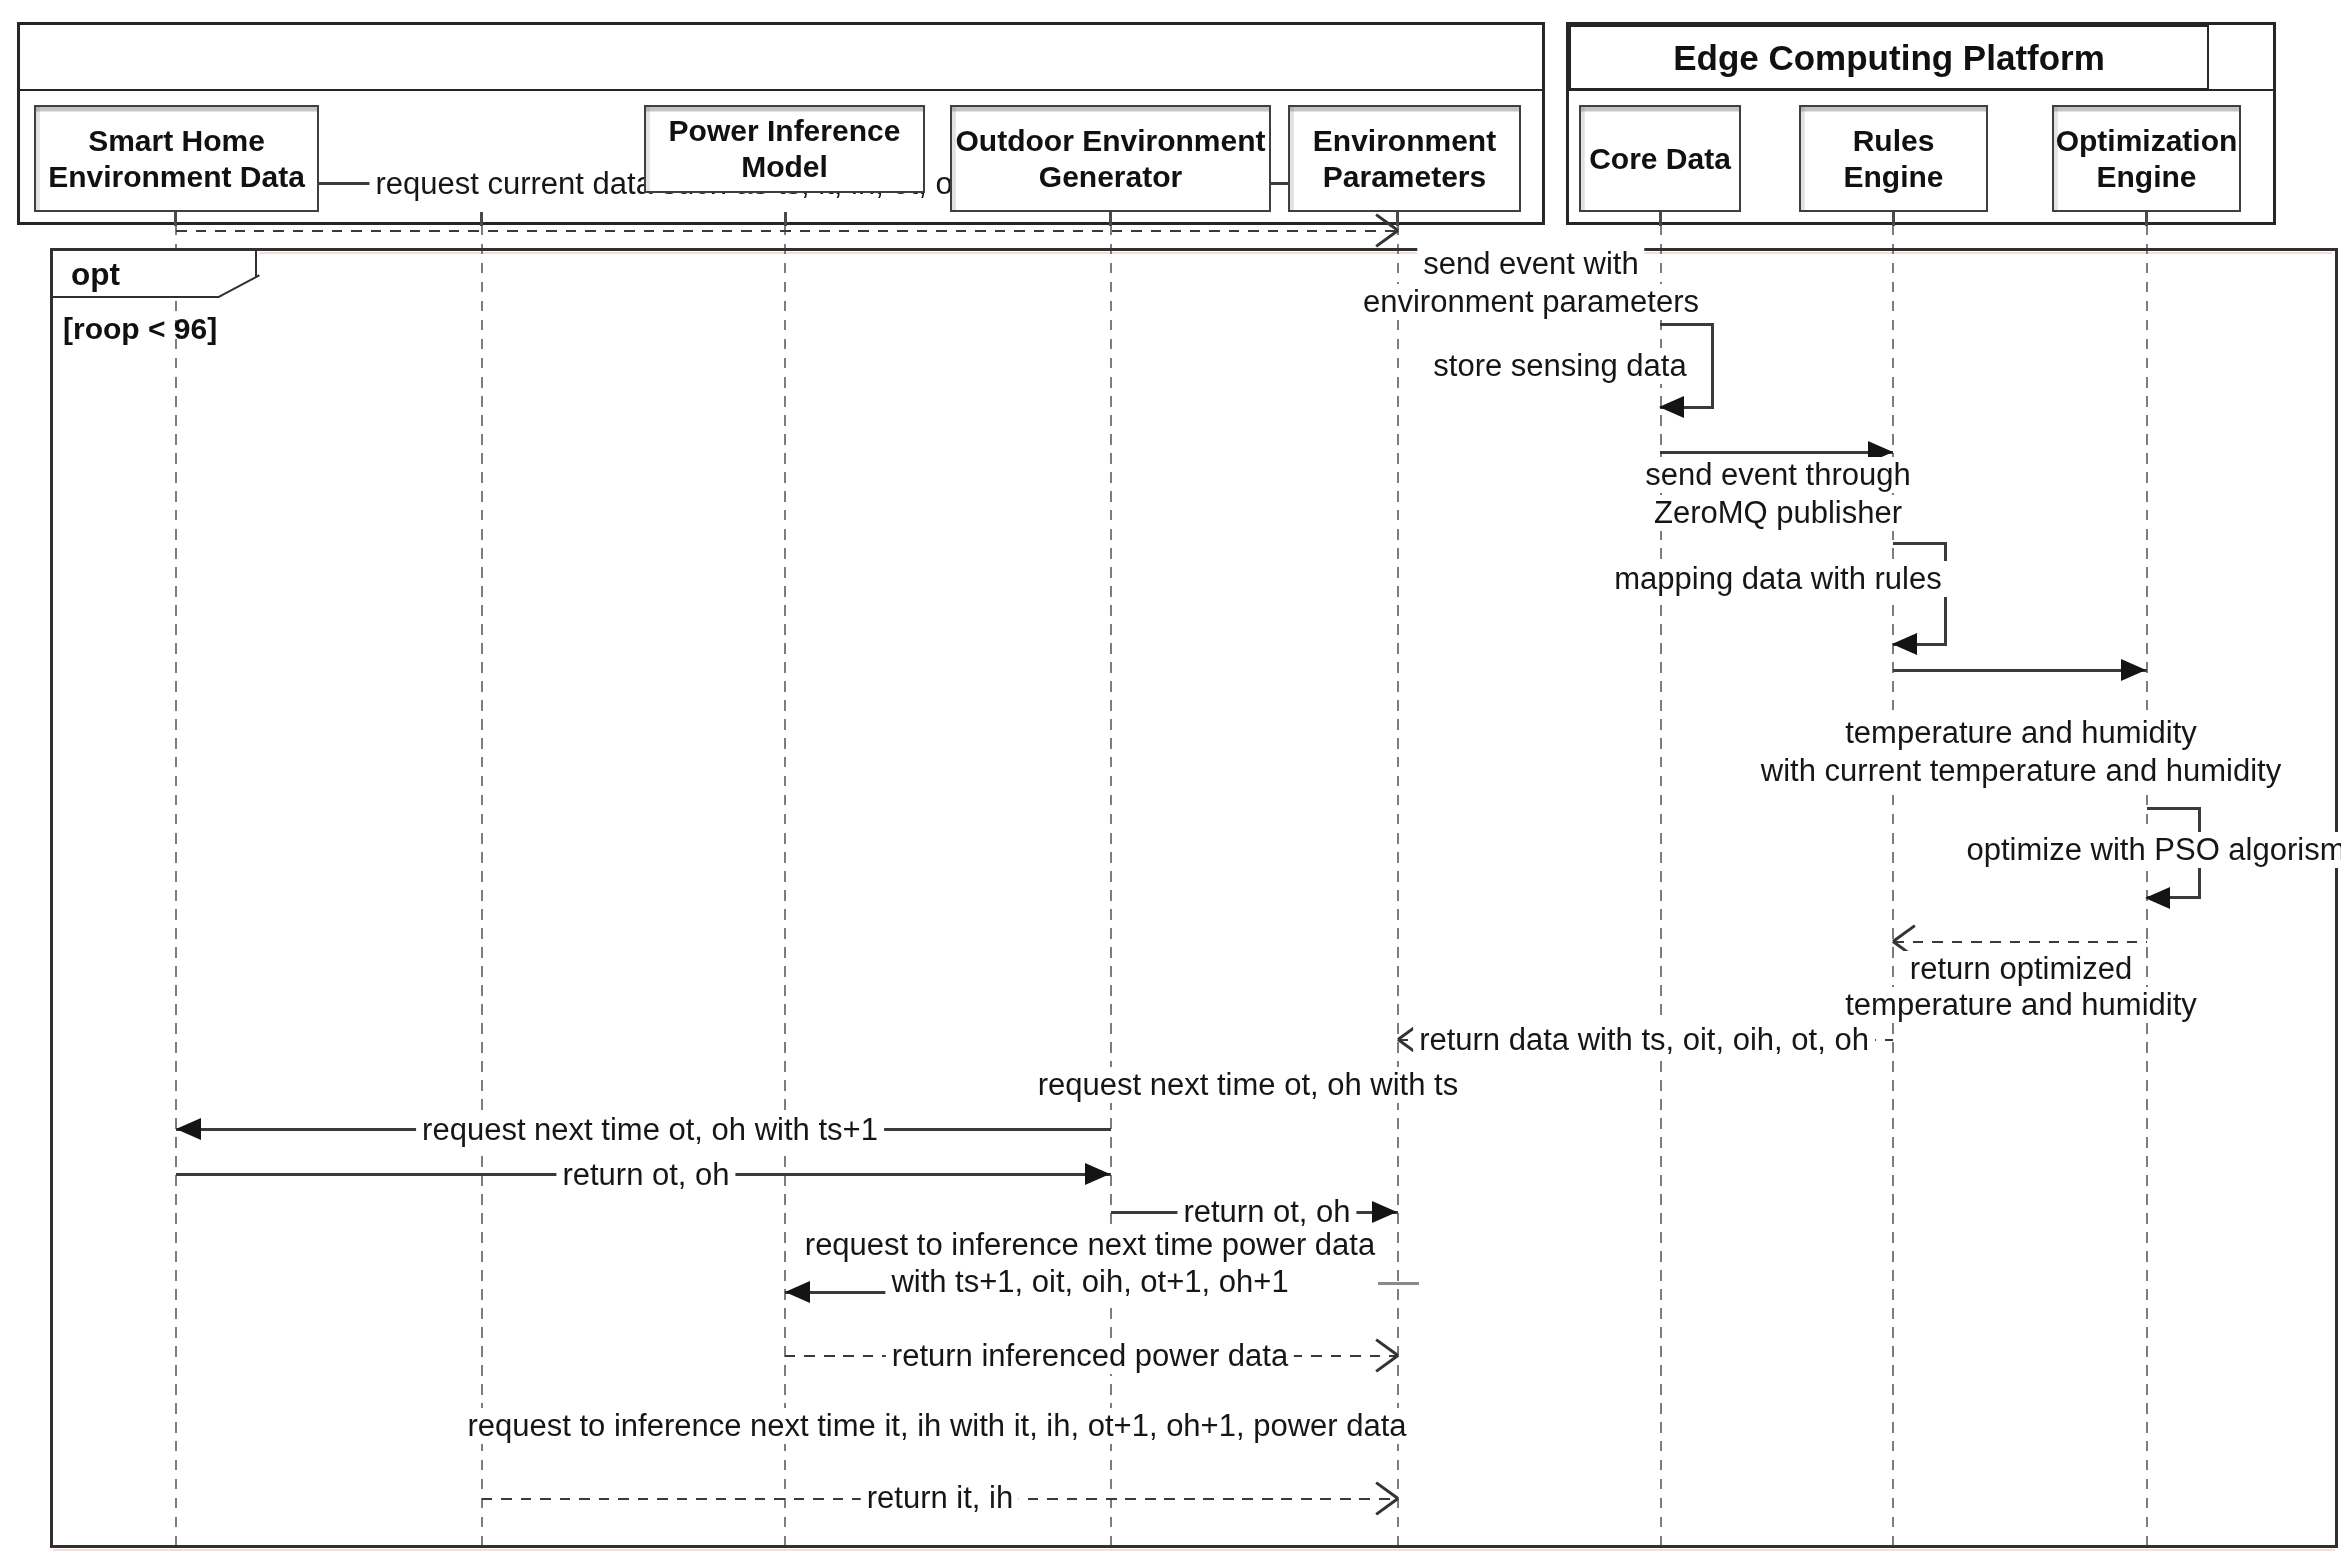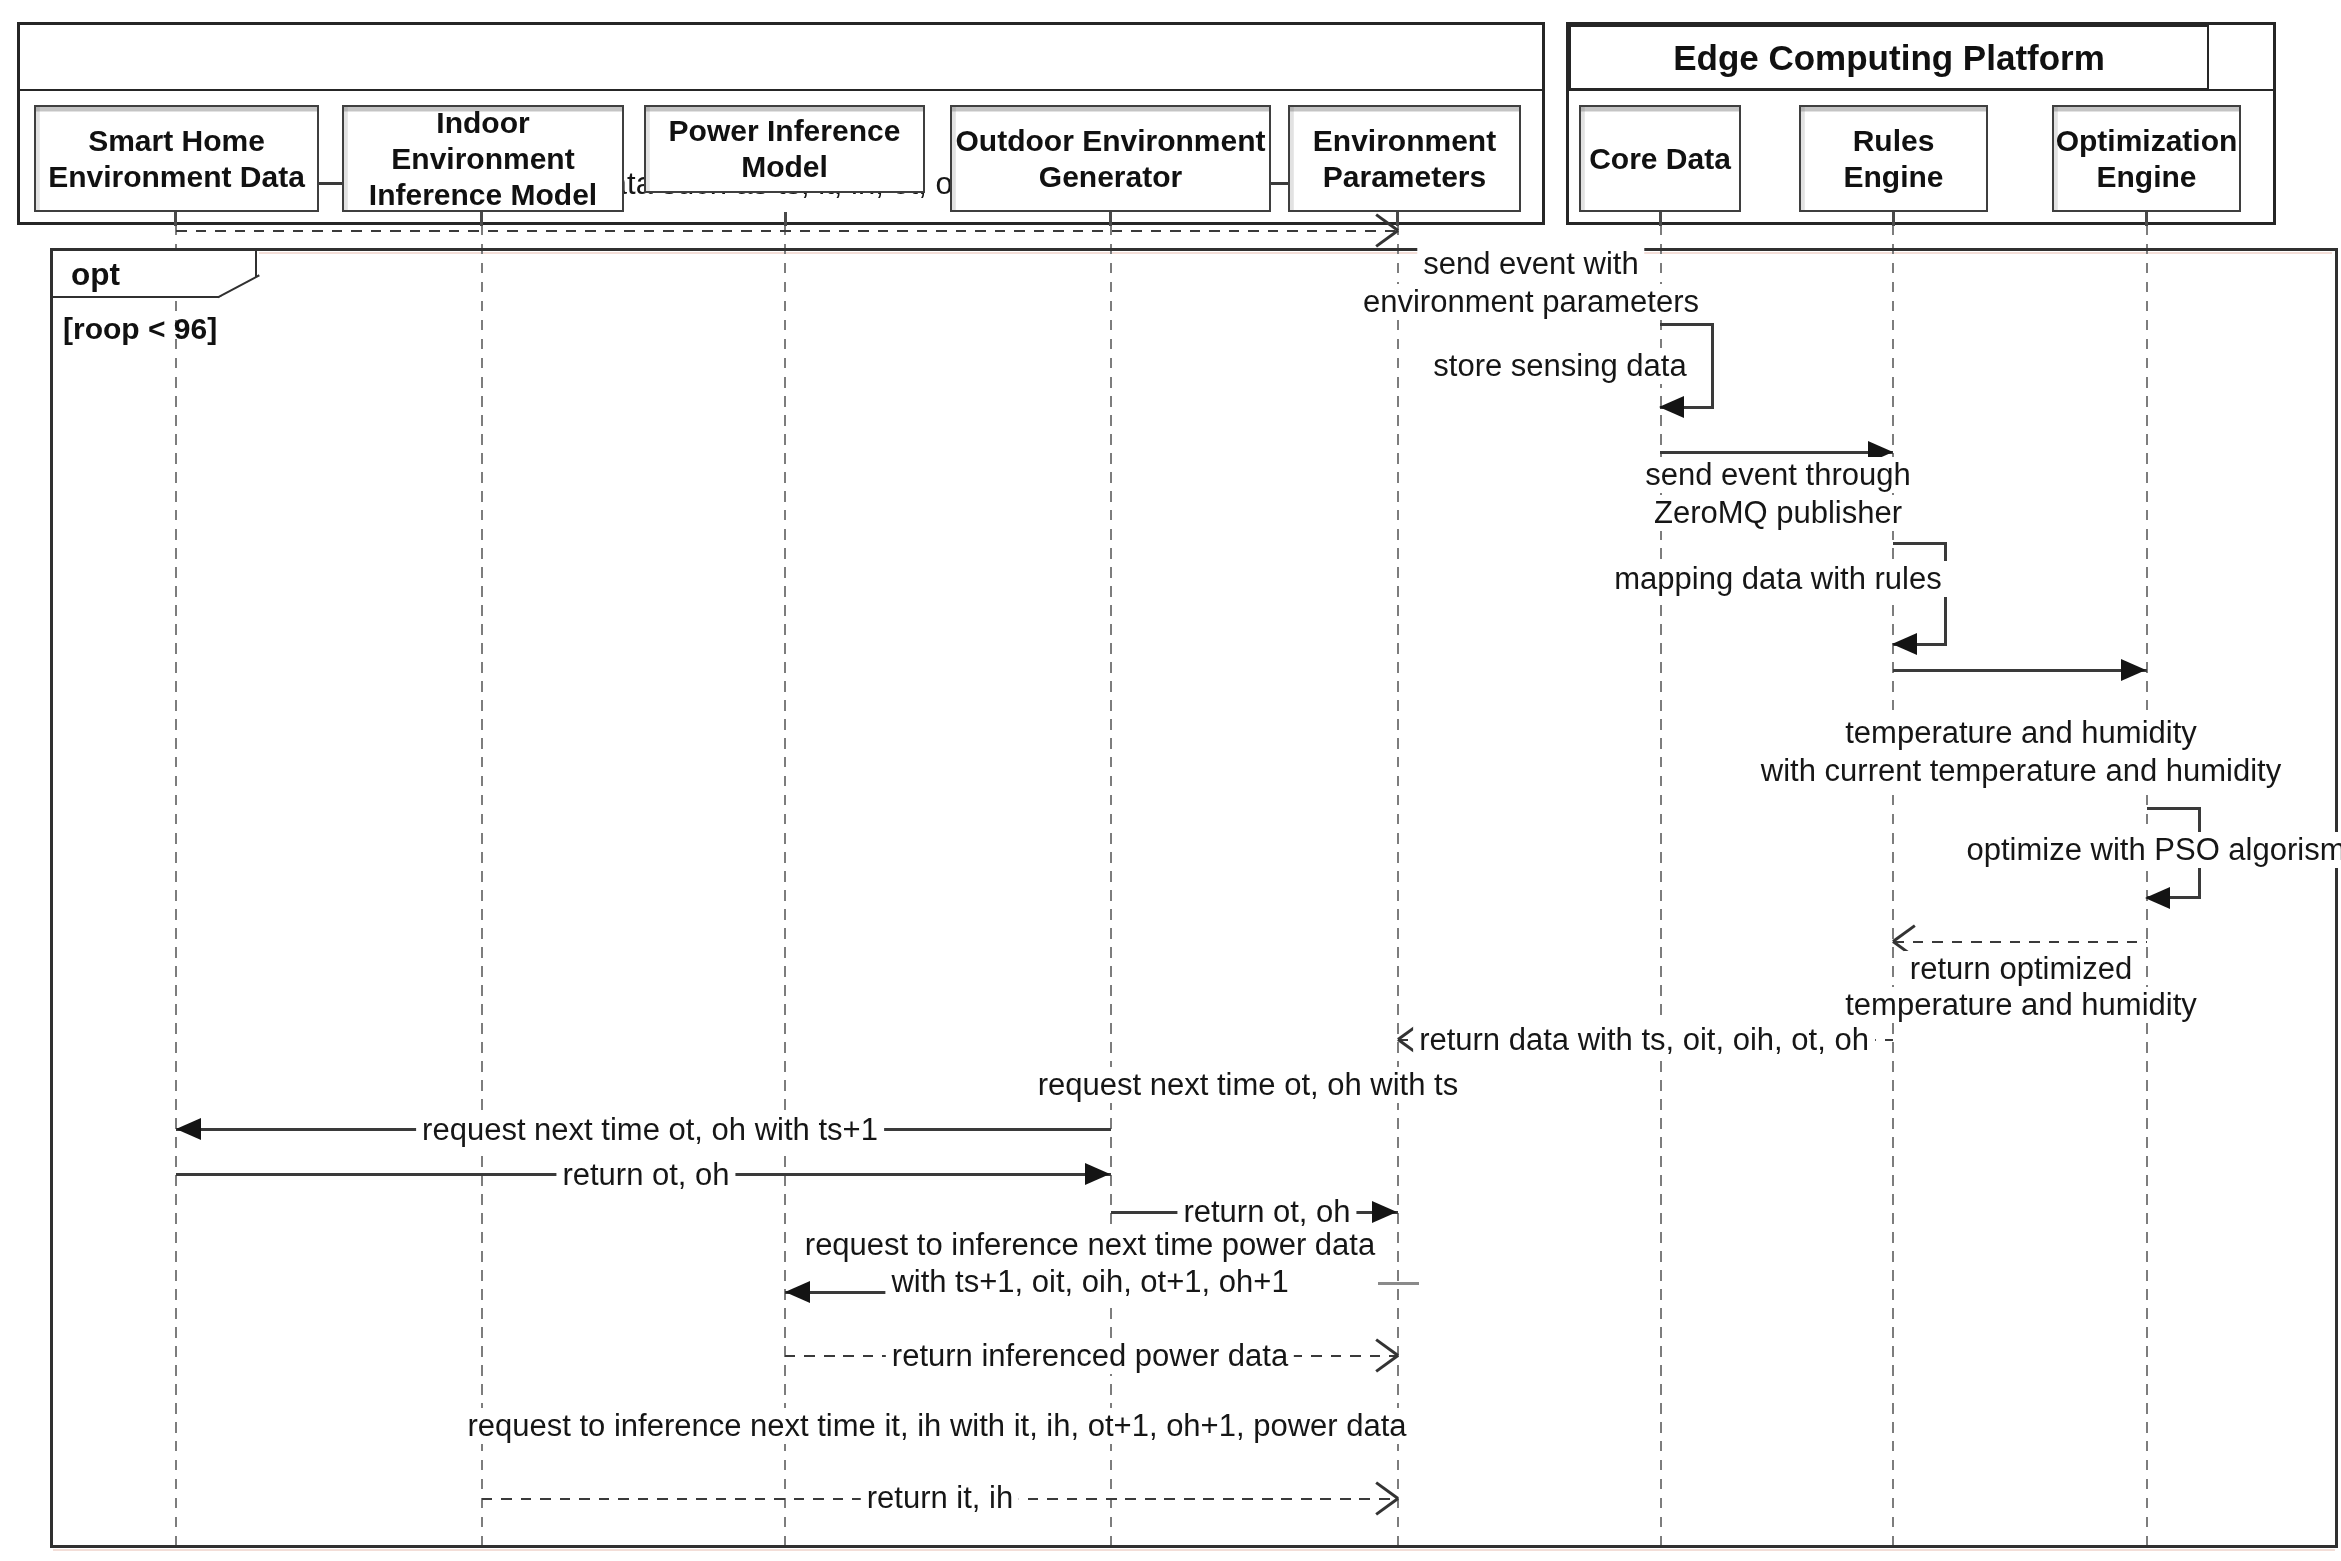--- a/index.html
+++ b/index.html
@@ -64,22 +64,20 @@
   <div class="abs opt-diag" style="left:215px; top:285px;"></div>
   <div class="abs opt-label" style="left:71px; top:255px; line-height:38px;">opt</div>
   <div class="abs guard-label" style="left:63px; top:311px; line-height:36px;">[roop &lt; 96]</div>
 
 <div class="abs lifeline" style="left: 175px; top: 225px; height: 1323px;"></div>
     <div class="abs stub" style="left: 174px; top: 212px; height: 13.5px;"></div>
     <div class="abs actor-box" style="left: 34px; top: 105px; width: 285px; height: 107px;">Smart Home
 Environment Data</div>
     <div class="abs lifeline" style="left: 481px; top: 225px; height: 1323px;"></div>
     <div class="abs stub" style="left: 480px; top: 212px; height: 13.5px;"></div>
-    <div class="abs actor-box" style="left: 342px; top: 105px; width: 282px; height: 107px;">Indoor Environment
-Inference Model</div>
     <div class="abs lifeline" style="left: 784px; top: 225px; height: 1323px;"></div>
     <div class="abs stub" style="left: 784px; top: 212px; height: 13.5px;"></div>
     <div class="abs actor-box" style="left: 644px; top: 105px; width: 281px; height: 88px;">Power Inference
 Model</div>
     <div class="abs lifeline" style="left: 1110px; top: 225px; height: 1323px;"></div>
     <div class="abs stub" style="left: 1109px; top: 212px; height: 13.5px;"></div>
     <div class="abs actor-box" style="left: 950px; top: 105px; width: 321px; height: 107px;">Outdoor Environment
 Generator</div>
     <div class="abs lifeline" style="left: 1397px; top: 225px; height: 1323px;"></div>
     <div class="abs stub" style="left: 1396px; top: 212px; height: 13.5px;"></div>

